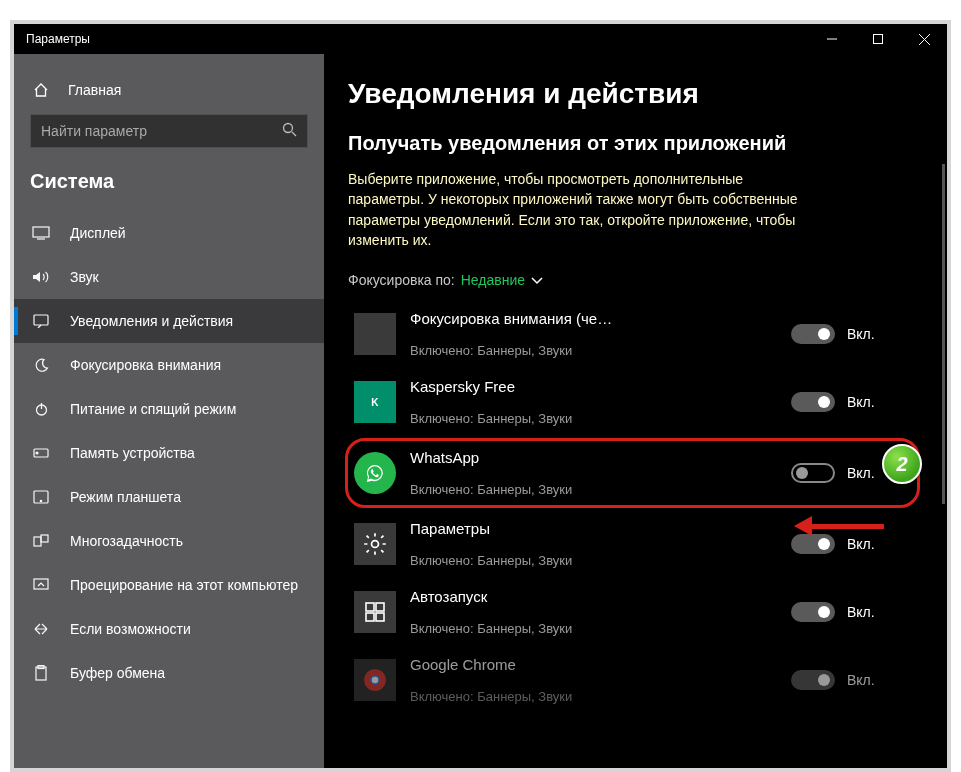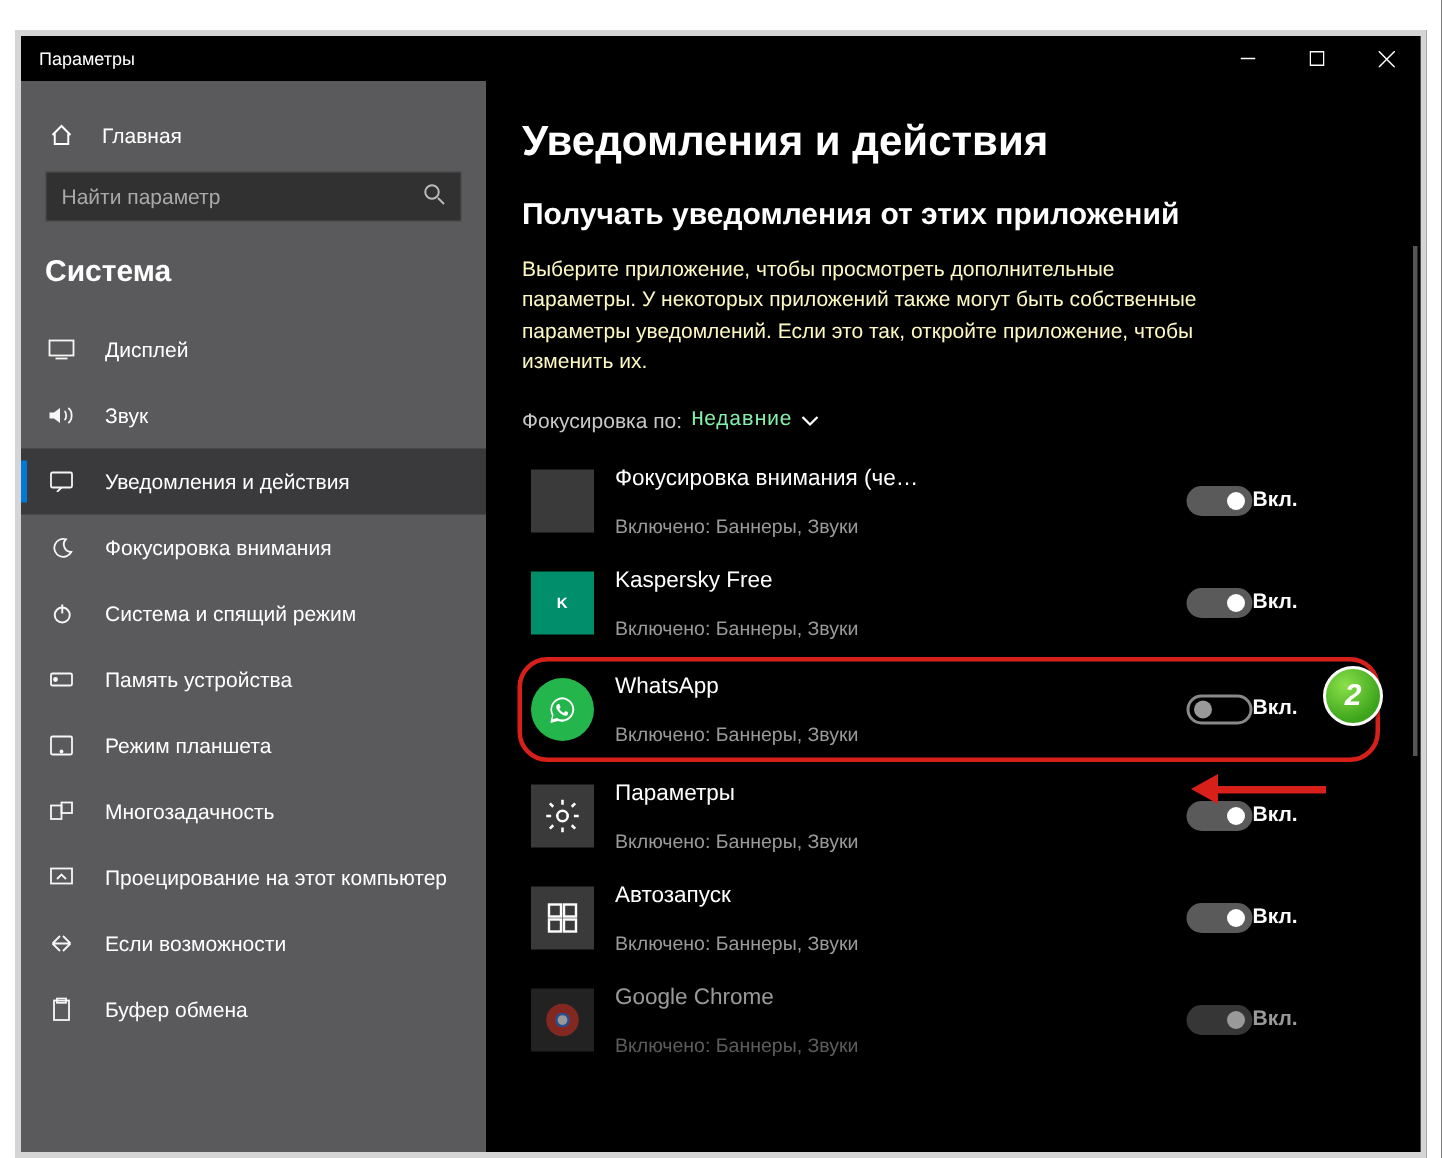--- a/index.html
+++ b/index.html
@@ -110,41 +110,41 @@
     font-size: 20px; font-weight: 600; margin-bottom: 14px;
   }
   .description {
     font-size: 14px; color: #fef9c3; line-height: 1.45;
     max-width: 470px; margin-bottom: 22px;
   }
   .sort-row {
     font-size: 14px; color: #c8c8c8; margin-bottom: 12px;
     display:flex; align-items:center; gap:6px;
   }
-  .sort-row .value { color: #86efac; font-family: Liberation Mono, monospace; }
+  .sort-row .value { color: #22c55e; }
   .chev { display:inline-block; }
 
   .app-list { display: flex; flex-direction: column; }
   .app-row {
     display: flex; align-items: center;
     padding: 10px 6px;
     min-height: 64px;
     gap: 14px;
     position: relative;
   }
   .app-icon {
     width: 42px; height: 42px;
     background: #3a3a3a;
     display:flex; align-items:center; justify-content:center;
     flex-shrink: 0;
   }
   .app-text { flex: 1; min-width: 0; }
   .app-name { font-size: 15px; color: #fff; white-space: nowrap; overflow: hidden; text-overflow: ellipsis; max-width: 210px;}
   .app-sub  { font-size: 13px; color: #9a9a9a; margin-top: 16px; }
-  .toggle-area { display:flex; align-items:flex-start; width: 120px; justify-content:flex-start;font-weight:bold;}
+  .toggle-area { display:flex; align-items:center; gap: 12px; width: 120px; justify-content:flex-start;}
   .toggle {
     width: 44px; height: 20px; border-radius: 10px;
     background: #5a5a5a;
     position: relative;
   }
   .toggle .knob {
     position: absolute; top: 4px; left: 5px;
     width: 12px; height: 12px; border-radius: 50%;
     background: #fff;
   }
@@ -302,21 +302,21 @@
         <span>Фокусировка внимания</span>
       </div>
 
       <div class="nav-item">
         <span class="icon">
           <svg width="15" height="15" viewBox="0 0 15 15" fill="none" stroke="#fff" stroke-width="1.3">
               <circle cx="7.5" cy="8" r="5"></circle>
               <line x1="7.5" y1="1" x2="7.5" y2="7"></line>
             </svg>
         </span>
-        <span>Система и спящий режим</span>
+        <span>Питание и спящий режим</span>
       </div>
 
       <div class="nav-item">
         <span class="icon">
           <svg width="16" height="14" viewBox="0 0 16 14" fill="none" stroke="#fff" stroke-width="1.2">
               <rect x="1" y="3" width="14" height="8" rx="1"></rect>
               <circle cx="4" cy="7" r="1" fill="#fff"></circle>
             </svg>
         </span>
         <span>Память устройства</span>

